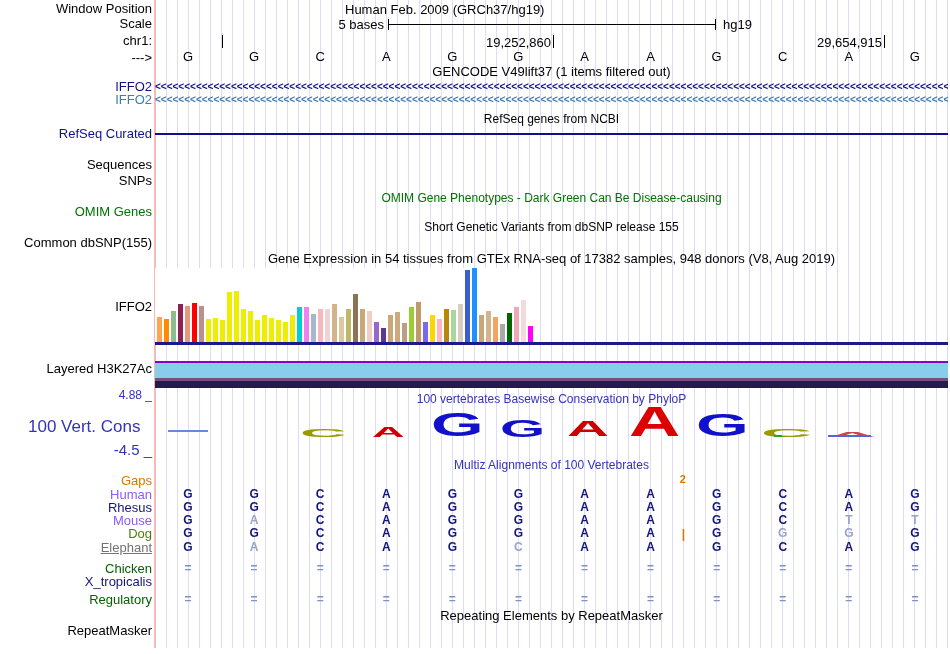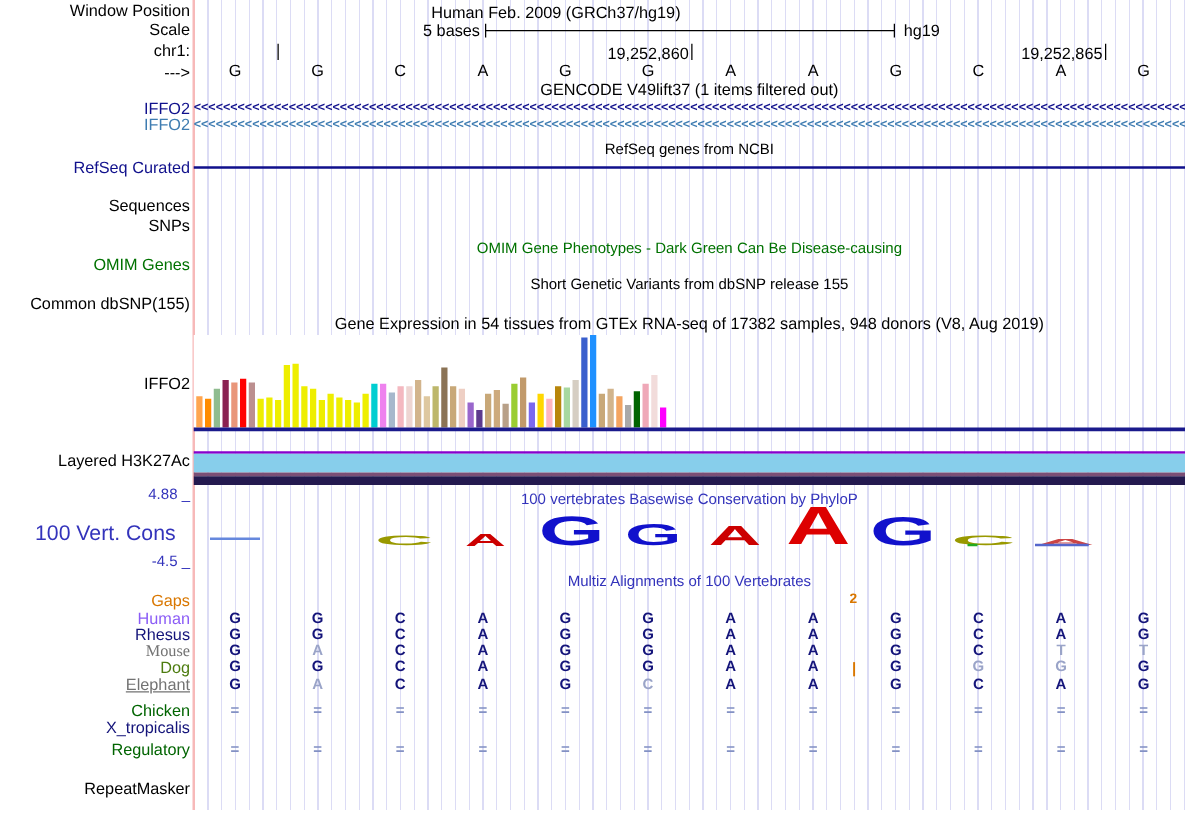--- a/index.html
+++ b/index.html
@@ -46,21 +46,21 @@
   <div class="abs" style="left:388px;top:19px;width:1px;height:11px;background:#000"></div>
   <div class="abs" style="left:715px;top:19px;width:1px;height:11px;background:#000"></div>
   <div class="abs" style="left:723px;top:17px;font-size:13px">hg19</div>
 
   <div class="lbl" style="top:34px">chr1:</div>
   <div id="ruler">
       <div class="tick" style="left: 222px; top: 35px; height: 13px;"></div>
       <div class="tick" style="left: 553px; top: 35px; height: 13px;"></div>
       <div class="abs" style="right: 399px; top: 35px; font-size: 13px; white-space: nowrap;">19,252,860</div>
       <div class="tick" style="left: 884px; top: 35px; height: 13px;"></div>
-      <div class="abs" style="right: 68px; top: 35px; font-size: 13px; white-space: nowrap;">19,252,865</div>
+      <div class="abs" style="right: 68px; top: 35px; font-size: 13px; white-space: nowrap;">29,654,915</div>
     </div>
 
   <div class="lbl" style="top:51px">---&gt;</div>
   <div id="baserow">
       <div class="basecell" style="left: 155px; top: 50px;">G</div>
       <div class="basecell" style="left: 221.083px; top: 50px;">G</div>
       <div class="basecell" style="left: 287.167px; top: 50px;">C</div>
       <div class="basecell" style="left: 353.25px; top: 50px;">A</div>
       <div class="basecell" style="left: 419.333px; top: 50px;">G</div>
       <div class="basecell" style="left: 485.417px; top: 50px;">G</div>
@@ -159,21 +159,21 @@
   <div id="h3k-bands">
       <div class="band" style="top: 361px; height: 2px; background: rgb(136, 0, 204);"></div>
       <div class="band" style="top: 363px; height: 15px; background: rgb(135, 206, 235);"></div>
       <div class="band" style="top: 378px; height: 3px; background: rgb(122, 78, 117);"></div>
       <div class="band" style="top: 381px; height: 7px; background: rgb(36, 26, 79);"></div>
     </div>
 
   <div class="lbl c-blue" style="top:389px;font-size:12px">4.88 _</div>
   <div class="ctitle small c-blue" style="top:393px">100 vertebrates Basewise Conservation by PhyloP</div>
   <div class="abs c-blue" style="left:28px;top:417px;font-size:17px">100 Vert. Cons</div>
-  <div class="lbl c-blue" style="top:443px;font-size:12px">-4.5 _</div>
+  <div class="lbl c-blue" style="top:443px;font-size:15px">-4.5 _</div>
   <div id="conslogo">
       <div class="abs" style="left: 168.042px; top: 430px; width: 40px; height: 2px; background: rgb(102, 136, 221);"></div>
       <div class="logoletter" style="left: 300.208px; top: 429px; height: 8px; line-height: 8px; font-size: 11px; color: rgb(153, 153, 0); transform: scaleX(5.87);">C</div>
       <div class="logoletter" style="left: 372.292px; top: 427px; height: 10px; line-height: 10px; font-size: 14px; color: rgb(204, 0, 0); transform: scaleX(3.23);">A</div>
       <div class="logoletter" style="left: 431.375px; top: 413px; height: 24px; line-height: 24px; font-size: 33px; color: rgb(17, 17, 204); transform: scaleX(2.05);">G</div>
       <div class="logoletter" style="left: 500.458px; top: 420px; height: 17px; line-height: 17px; font-size: 24px; color: rgb(17, 17, 204); transform: scaleX(2.42);">G</div>
       <div class="logoletter" style="left: 566.542px; top: 421px; height: 16px; line-height: 16px; font-size: 22px; color: rgb(204, 0, 0); transform: scaleX(2.64);">A</div>
       <div class="logoletter" style="left: 628.625px; top: 406px; height: 31px; line-height: 31px; font-size: 43px; color: rgb(221, 0, 0); transform: scaleX(1.65);">A</div>
       <div class="logoletter" style="left: 695.708px; top: 414px; height: 23px; line-height: 23px; font-size: 32px; color: rgb(17, 17, 204); transform: scaleX(2.12);">G</div>
       <div class="logoletter" style="left: 760.792px; top: 429px; height: 8px; line-height: 8px; font-size: 11px; color: rgb(153, 153, 0); transform: scaleX(6.45);">C</div>
@@ -209,21 +209,21 @@
         <div class="alncell aln-dark" style="left: 198.25px;">A</div>
         <div class="alncell aln-dark" style="left: 264.333px;">G</div>
         <div class="alncell aln-dark" style="left: 330.417px;">G</div>
         <div class="alncell aln-dark" style="left: 396.5px;">A</div>
         <div class="alncell aln-dark" style="left: 462.583px;">A</div>
         <div class="alncell aln-dark" style="left: 528.667px;">G</div>
         <div class="alncell aln-dark" style="left: 594.75px;">C</div>
         <div class="alncell aln-dark" style="left: 660.833px;">A</div>
         <div class="alncell aln-dark" style="left: 726.917px;">G</div>
       </div>
-      <div class="lbl" style="top: 514px; color: #737373; font-family: Liberation Serif, serif;">Mouse</div>
+      <div class="lbl" style="top: 514px; color: #8b5cf6;">Mouse</div>
       <div class="alnrow" style="top: 514px;">
         <div class="alncell aln-dark" style="left: 0px;">G</div>
         <div class="alncell aln-light" style="left: 66.0833px;">A</div>
         <div class="alncell aln-dark" style="left: 132.167px;">C</div>
         <div class="alncell aln-dark" style="left: 198.25px;">A</div>
         <div class="alncell aln-dark" style="left: 264.333px;">G</div>
         <div class="alncell aln-dark" style="left: 330.417px;">G</div>
         <div class="alncell aln-dark" style="left: 396.5px;">A</div>
         <div class="alncell aln-dark" style="left: 462.583px;">A</div>
         <div class="alncell aln-dark" style="left: 528.667px;">G</div>
@@ -289,14 +289,15 @@
         <div class="alncell aln-eq" style="left: 330.417px;">=</div>
         <div class="alncell aln-eq" style="left: 396.5px;">=</div>
         <div class="alncell aln-eq" style="left: 462.583px;">=</div>
         <div class="alncell aln-eq" style="left: 528.667px;">=</div>
         <div class="alncell aln-eq" style="left: 594.75px;">=</div>
         <div class="alncell aln-eq" style="left: 660.833px;">=</div>
         <div class="alncell aln-eq" style="left: 726.917px;">=</div>
       </div>
     </div>
 
+  <div class="ctitle" style="top:609px">Repeating Elements by RepeatMasker</div>
   <div class="lbl" style="top:624px">RepeatMasker</div>
 </div>
 
 </body></html>

